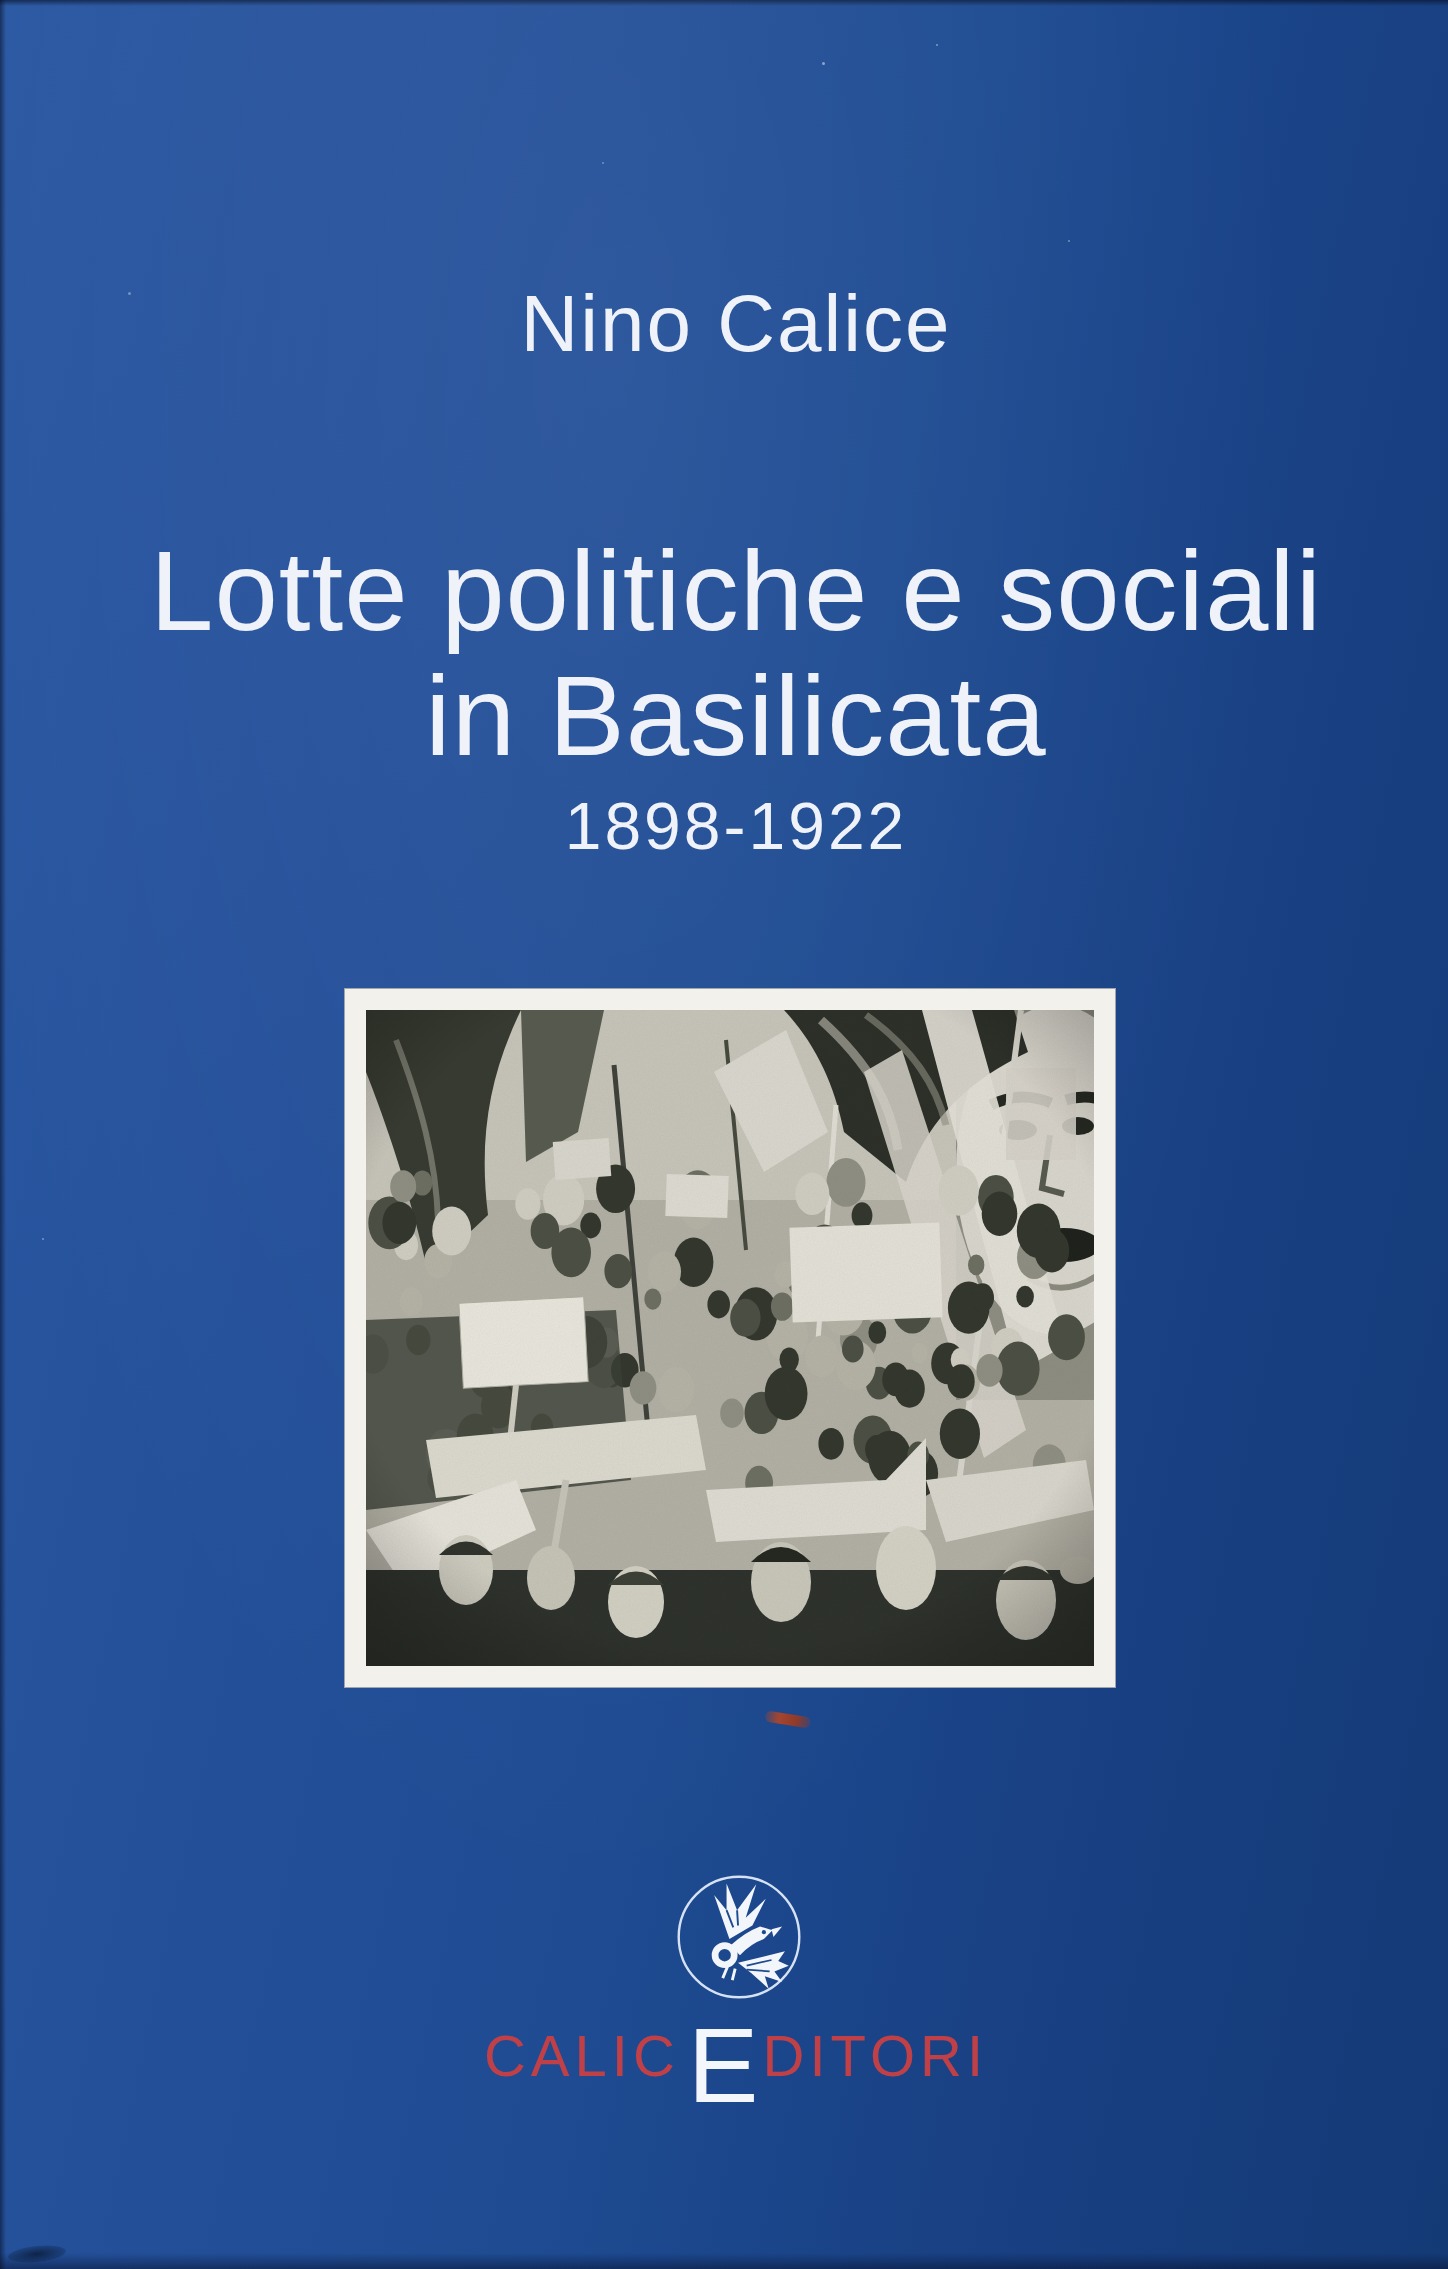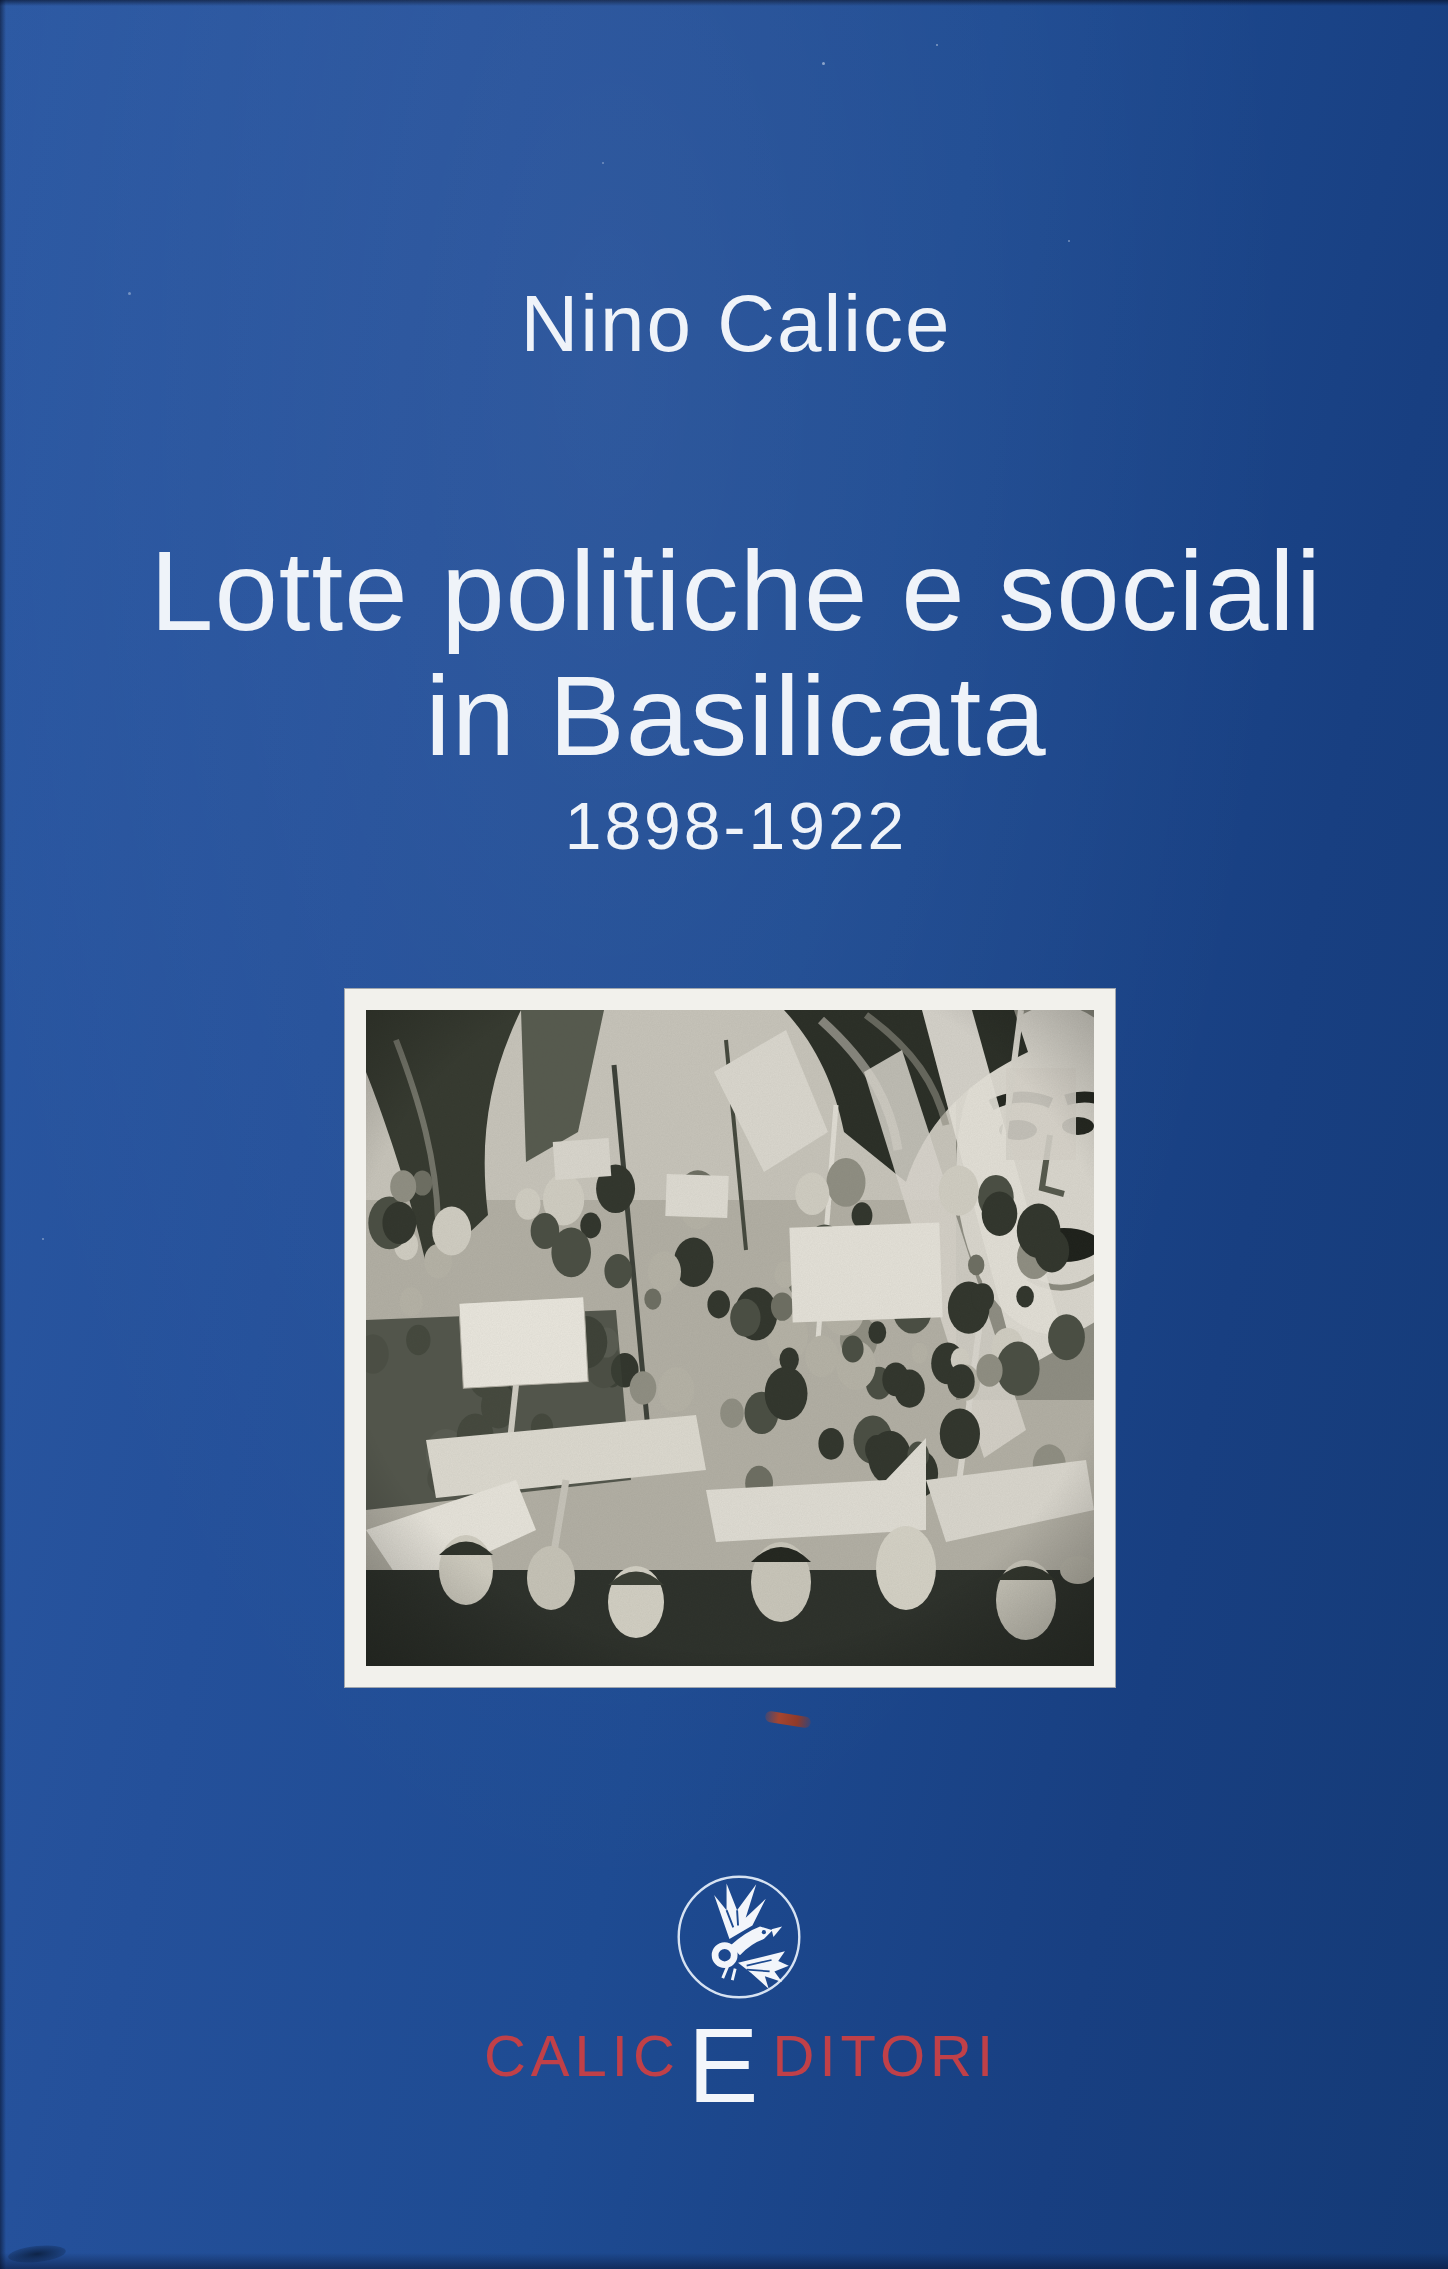--- a/index.html
+++ b/index.html
@@ -35,21 +35,21 @@
     transform:rotate(9deg);
   }
   .logo{
     position:absolute;left:672px;top:1870px;width:134px;height:134px;
   }
   .publisher{
     position:absolute;left:12px;right:-12px;top:2003px;
     display:flex;align-items:center;justify-content:center;
     line-height:1;
   }
-  .pub-red{color:#c04048;font-size:58px;letter-spacing:5px;margin-left:10px;}
+  .pub-red{color:#c04048;font-size:58px;letter-spacing:5px;}
   .pub-e{color:#f3f6fb;font-size:106px;margin:0 4px 0 8px;position:relative;top:9px;}
   .speck{position:absolute;border-radius:50%;background:#dfe8f4;}
   .corner-smudge{
     position:absolute;left:8px;top:2246px;width:58px;height:16px;
     border-radius:50%;background:radial-gradient(#0b1f3f, rgba(11,31,63,0));
     transform:rotate(-6deg);opacity:.9;
   }
 </style>
 </head>
 <body>

